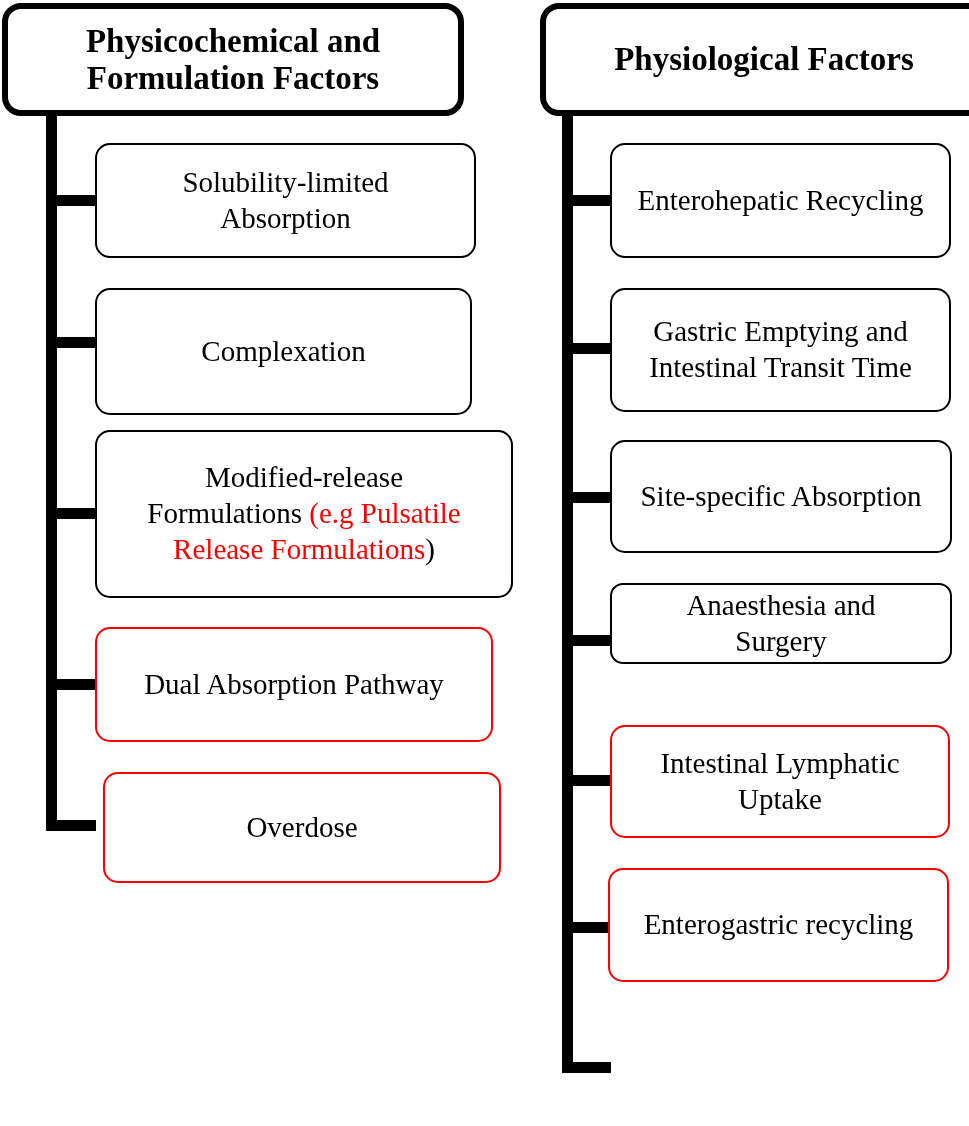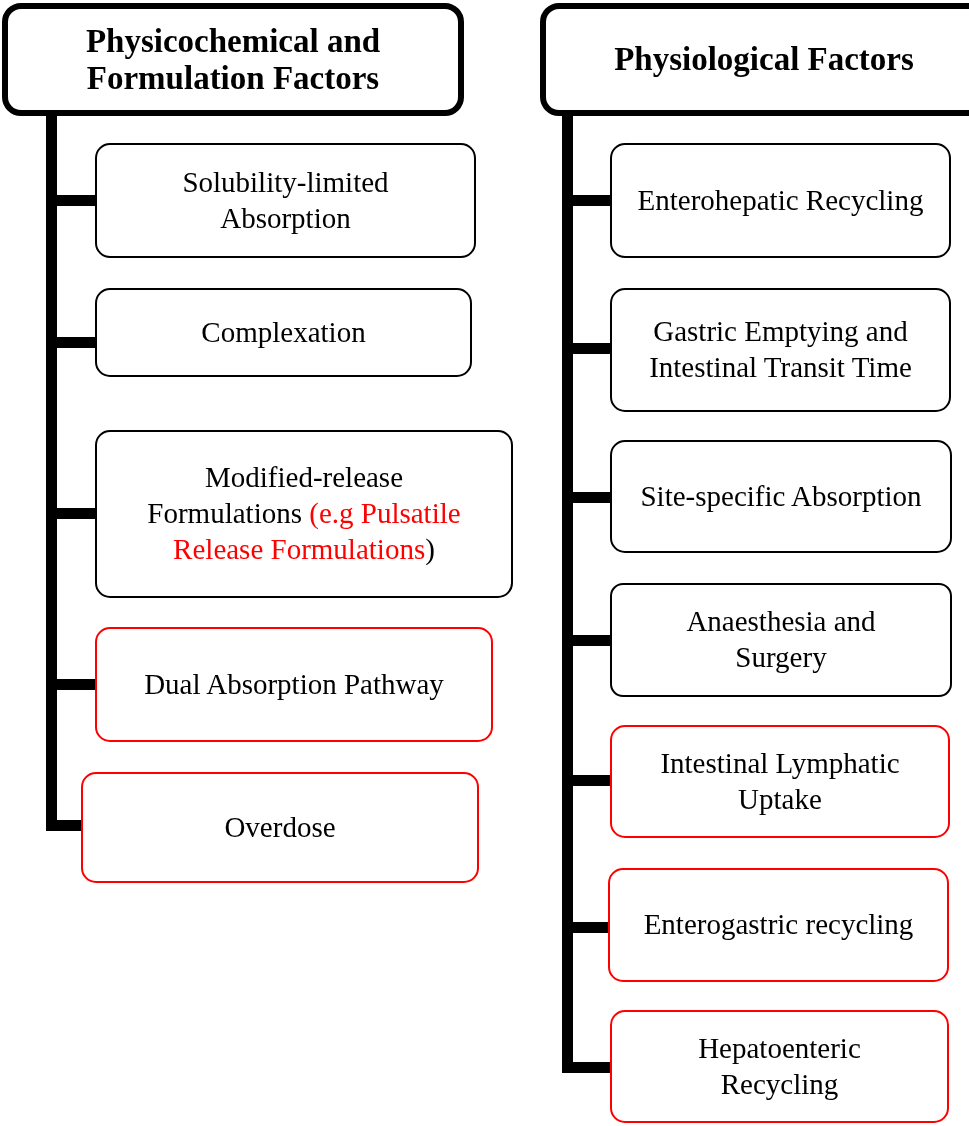--- a/index.html
+++ b/index.html
@@ -61,54 +61,52 @@
   <div class="vline" style="left:46px; top:114px; width:11px; height:717px;"></div>
   <div class="hline" style="left:50px; top:195px; width:46px; height:11px;"></div>
   <div class="hline" style="left:50px; top:337px; width:46px; height:11px;"></div>
   <div class="hline" style="left:50px; top:508px; width:46px; height:11px;"></div>
   <div class="hline" style="left:50px; top:679px; width:46px; height:11px;"></div>
   <div class="hline" style="left:50px; top:820px; width:46px; height:11px;"></div>
 
   <div class="node" style="left:95px; top:143px; width:381px; height:115px;">Solubility-limited
 Absorption</div>
 
-  <div class="node" style="left:95px; top:288px; width:377px; height:89px;">Complexation</div>
+  <div class="node" style="left:95px; top:288px; width:377px; height:127px;">Complexation</div>
 
   <div class="node" style="left:95px; top:430px; width:418px; height:168px;">
     <div><span>Modified-release
 Formulations </span><span class="red-text">(e.g Pulsatile
 Release Formulations</span><span>)</span></div>
   </div>
 
   <div class="node red" style="left:95px; top:627px; width:398px; height:115px;">Dual Absorption Pathway</div>
 
-  <div class="node red" style="left:81px; top:772px; width:398px; height:111px;">Overdose</div>
+  <div class="node red" style="left:103px; top:772px; width:398px; height:111px;">Overdose</div>
 
   <div class="node header" style="left:540px; top:3px; width:448px; height:113px;">Physiological Factors</div>
 
   <div class="vline" style="left:562px; top:114px; width:11px; height:959px;"></div>
   <div class="hline" style="left:566px; top:195px; width:45px; height:11px;"></div>
   <div class="hline" style="left:566px; top:343px; width:45px; height:11px;"></div>
   <div class="hline" style="left:566px; top:492px; width:45px; height:11px;"></div>
   <div class="hline" style="left:566px; top:635px; width:45px; height:11px;"></div>
   <div class="hline" style="left:566px; top:775px; width:45px; height:11px;"></div>
   <div class="hline" style="left:566px; top:922px; width:45px; height:11px;"></div>
   <div class="hline" style="left:566px; top:1062px; width:45px; height:11px;"></div>
 
   <div class="node" style="left:610px; top:143px; width:341px; height:115px; padding:6px 8px;">Enterohepatic Recycling</div>
 
   <div class="node" style="left:610px; top:288px; width:341px; height:124px; padding:6px 20px;">Gastric Emptying and
 Intestinal Transit Time</div>
 
   <div class="node" style="left:610px; top:440px; width:342px; height:113px; padding:6px 20px;">Site-specific Absorption</div>
 
-  <div class="node" style="left:610px; top:583px; width:342px; height:114px; padding:6px 8px;border-radius:13px;">Anaesthesia and
+  <div class="node" style="left:610px; top:583px; width:342px; height:81px; padding:6px 8px;border-radius:13px;">Anaesthesia and
 Surgery</div>
 
   <div class="node red" style="left:610px; top:725px; width:340px; height:113px; padding:6px 8px;">Intestinal Lymphatic
 Uptake</div>
 
   <div class="node red" style="left:608px; top:868px; width:341px; height:114px; padding:6px 8px;">Enterogastric recycling</div>
 
-  <div class="node red" style="left:610px; top:1010px; width:339px; height:113px; padding:6px 8px;">Hepatoenteric
-Recycling</div>
 
 </div>
 
 </body></html>

